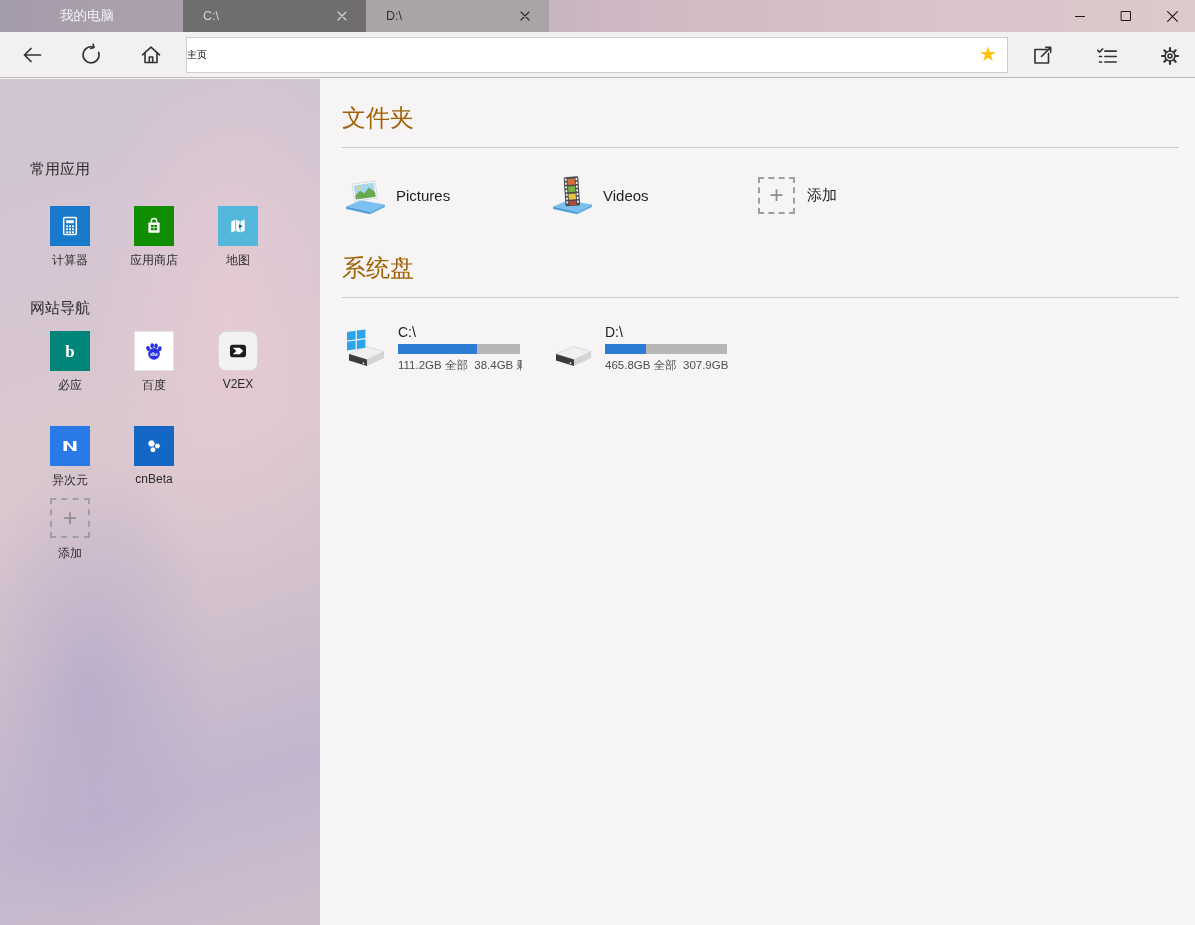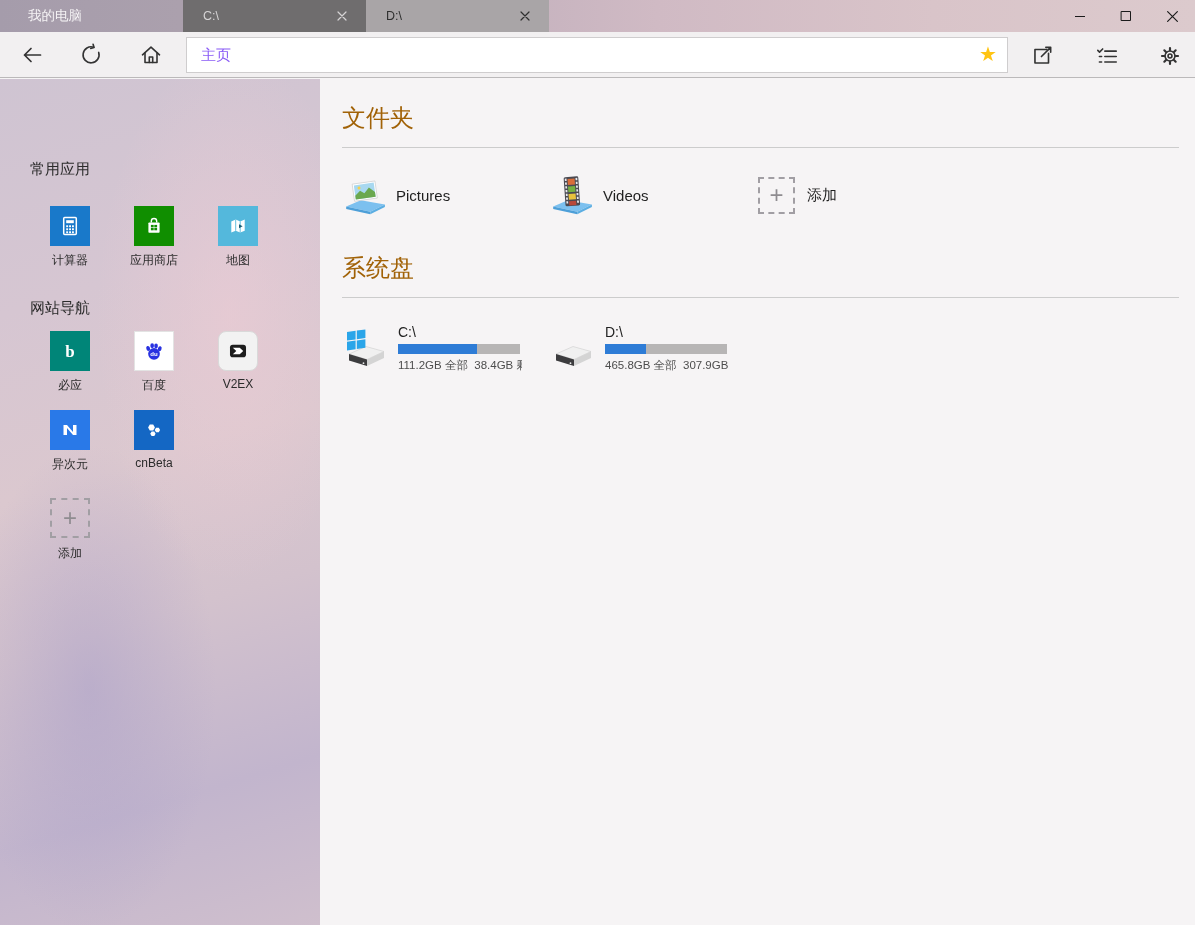--- a/index.html
+++ b/index.html
@@ -5,39 +5,39 @@
   * { margin:0; padding:0; box-sizing:border-box; }
   html,body { width:1195px; height:925px; overflow:hidden; }
   body { font-family:"Liberation Sans","DejaVu Sans",sans-serif; }
   .window { position:relative; width:1195px; height:925px; background:#f6f4f5; }
 
   
   .titlebar {
     position:absolute; top:0; left:0; width:100%; height:32px;
     background:linear-gradient(90deg,#a59cab 0%,#aba0ad 15%,#bfaebb 35%,#d0bac4 55%,#d9c4c9 78%,#dccacd 100%);
   }
-  .app-title { position:absolute; left:28px; top:0; height:40px; line-height:32px;
+  .app-title { position:absolute; left:60px; top:0; height:40px; line-height:32px;
     color:#f4f2f4; font-size:13.5px; }
   .tabstrip { position:absolute; left:183px; top:0; height:32px; display:flex; }
   .tab { width:183px; height:32px; display:flex; align-items:center; padding:0 14px 0 20px; cursor:default; }
   .tab .tab-label { flex:1; font-size:12.5px; }
   .tab-active { background:#6f6d6e; color:#d6d4d5; }
   .tab-inactive { background:#a9a5a7; color:#2f2f2f; }
   .tab-close { width:20px; height:20px; display:flex; align-items:center; justify-content:center; }
   .win-controls { position:absolute; right:0; top:0; height:32px; display:flex; }
   .win-btn { width:46px; height:32px; display:flex; align-items:center; justify-content:center; color:#1b1b1b; }
 
   
   .toolbar { position:absolute; top:32px; left:0; width:100%; height:46px;
     background:#f2f0f1; border-bottom:1px solid #bbb9ba; }
   .nav-btn { position:absolute; top:11px; width:24px; height:24px; color:#333; }
   .addressbar { position:absolute; left:186px; top:5px; width:822px; height:36px;
     background:#ffffff; border:1px solid #cfcdce; display:flex; align-items:center; }
-  .address-input { flex:1; border:none; outline:none; font-size:15px; color:#8b5cf6;
-    padding-left:14px; background:transparent; font-family:inherit; }
+  .address-input { flex:1; border:none; outline:none; font-size:10px; color:#000000;
+    background:transparent; font-family:inherit; }
   .star { font-size:20px; color:#ffc413; padding:0 10px 2px 6px; line-height:1; }
   .tool-right { position:absolute; top:11px; width:26px; height:26px; color:#333; }
 
   
   .sidebar { position:absolute; left:0; top:79px; width:320px; height:846px; overflow:hidden;
     background:
       radial-gradient(60% 45% at 72% 28%, rgba(240,205,213,.55), rgba(240,205,213,0) 70%),
       radial-gradient(55% 40% at 28% 72%, rgba(168,158,200,.5), rgba(168,158,200,0) 72%),
       linear-gradient(163deg,#cfc4d2 0%,#d6c6d2 25%,#dbc8cf 45%,#d3c2cd 62%,#c2b5cd 82%,#cfbfcd 100%);
   }
@@ -45,21 +45,21 @@
     border:2px solid #757078; background:rgba(255,255,255,.32); display:flex; align-items:center; }
   .search-input { flex:1; border:none; outline:none; background:transparent;
     font-size:13.5px; color:#3f3f3f; padding-left:10px; font-family:inherit; }
   .search-input::placeholder { color:#4c4c4c; opacity:1; }
   .search-glyph { width:26px; height:20px; color:#4a4a4a; }
 
   .side-heading { position:absolute; left:30px; font-size:15px; color:#2b2b2b; }
   .heading-apps { top:81px; }
   .heading-sites { top:220px; }
 
-  .tile-grid { position:absolute; left:28px; display:grid; grid-template-columns:repeat(3,84px); row-gap:16px; }
+  .tile-grid { position:absolute; left:28px; display:grid; grid-template-columns:repeat(3,84px); row-gap:32px; }
   .grid-apps { top:127px; }
   .grid-sites { top:252px; }
   .tile-cell { display:flex; flex-direction:column; align-items:center; }
   .tile { width:40px; height:40px; display:flex; align-items:center; justify-content:center; }
   .tile svg { display:block; }
   .tile-label { margin-top:6px; font-size:12px; color:#2b2b2b; white-space:nowrap; }
 
   .t-calc { background:#1979ca; }
   .t-store { background:#108e00; }
   .t-maps { background:#54b8dc; }

